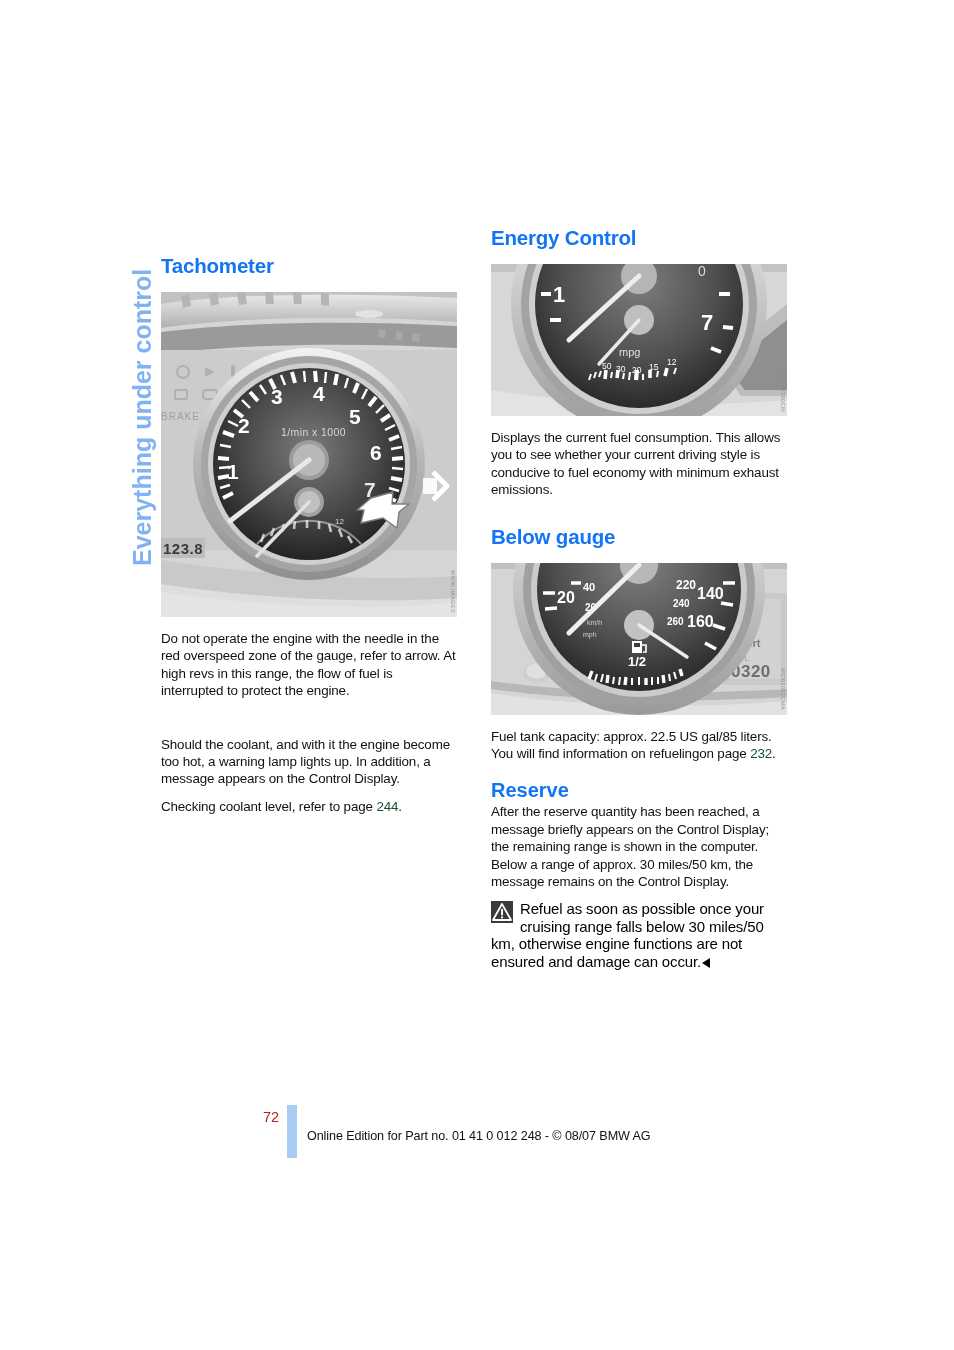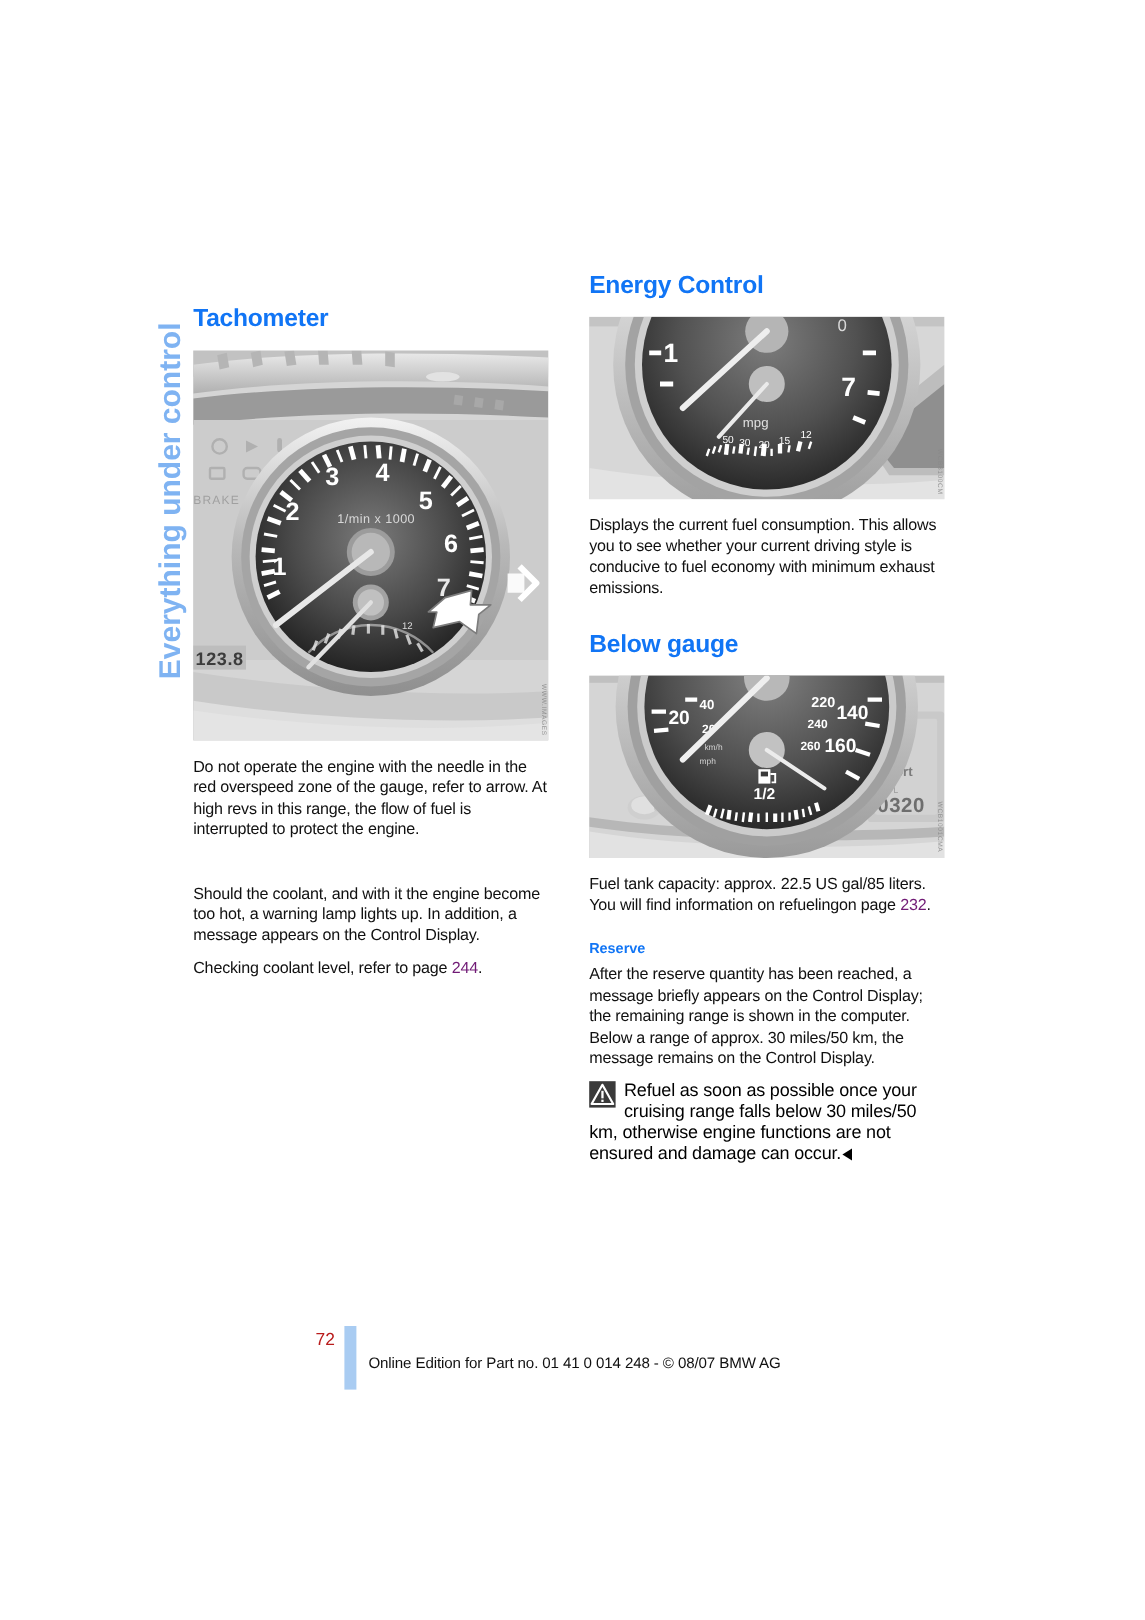--- a/index.html
+++ b/index.html
@@ -51,34 +51,34 @@
   h2.section-title {
     margin: 0 0 14px 0;
     font-size: 20.5px;
     font-weight: bold;
     color: #1175F5;
     letter-spacing: -0.2px;
     line-height: 24px;
   }
   h3.sub-title {
     margin: 0 0 3px 0;
-    font-size: 12px;
+    font-size: 20px;
     font-weight: bold;
     color: #1175F5;
     line-height: 19px;
   }
   p.body {
     margin: 0 0 10px 0;
     font-size: 13.4px;
     line-height: 17.4px;
     letter-spacing: -0.15px;
     color: #111111;
   }
   p.body:last-child { margin-bottom: 0; }
-  .pref { color: #701a75; }
+  .pref { color: #14532d; }
 
   .spacer-lg { height: 26px; }
   .spacer-md { height: 16px; }
   .spacer-sm { height: 9px; }
 
   
   .figure {
     position: relative;
     background: #d9d9d9;
     overflow: hidden;
@@ -514,16 +514,16 @@
         </svg>
       </div>
       <span>Refuel as soon as possible once your cruising range falls below 30 miles/50 km, otherwise engine functions are not ensured and damage can occur.</span><span class="warn-end"></span>
     </div>
 
   </div>
 
   <div class="footer">
     <div class="footer-pageno">72</div>
     <div class="footer-bar"></div>
-    <div class="footer-text">Online Edition for Part no. 01 41 0 014 248 - © 08/07 BMW AG</div>
+    <div class="footer-text">Online Edition for Part no. 01 41 0 012 248 - © 08/07 BMW AG</div>
   </div>
 
 </div>
 
 </body></html>

